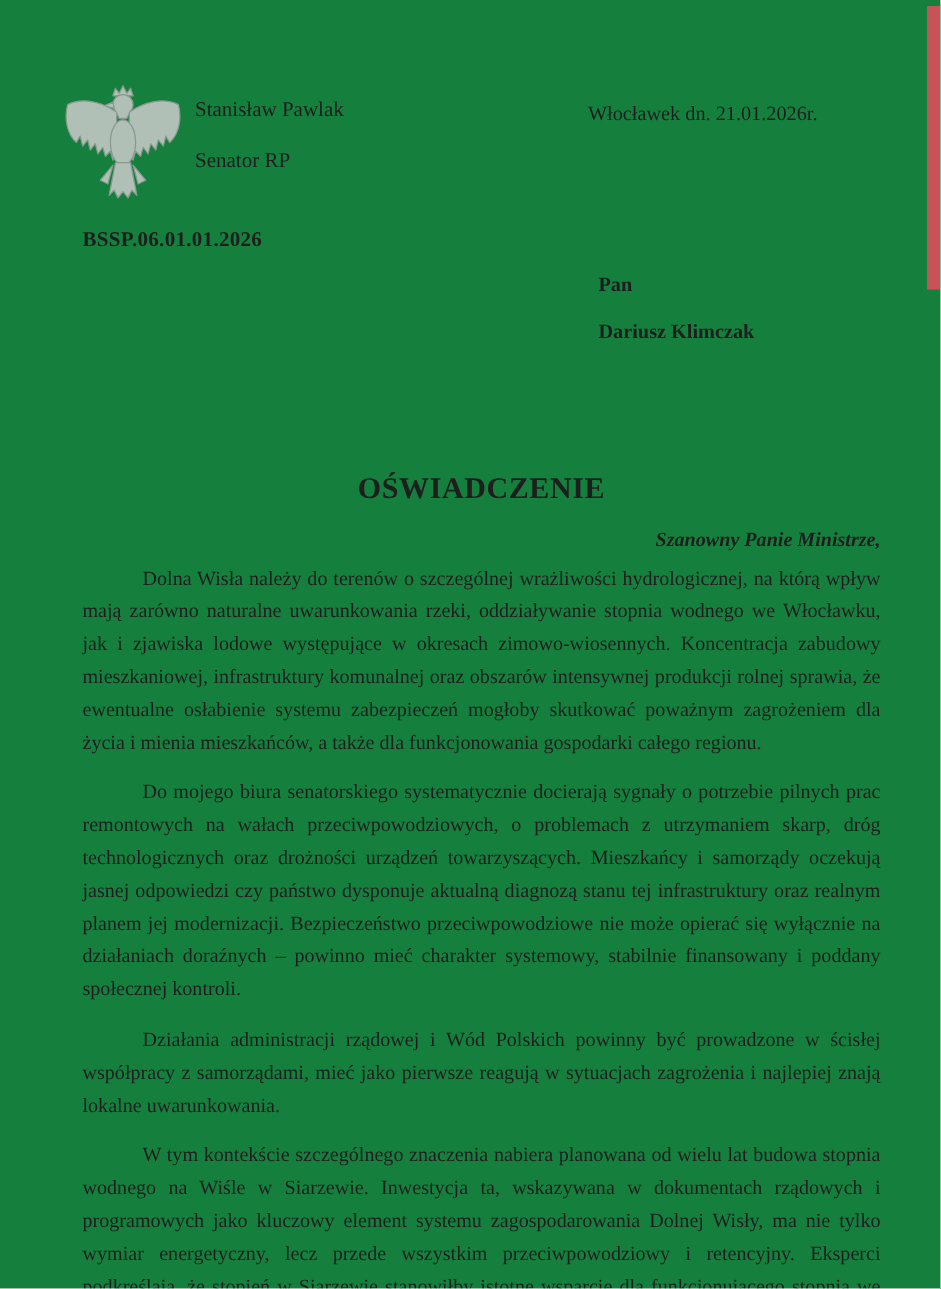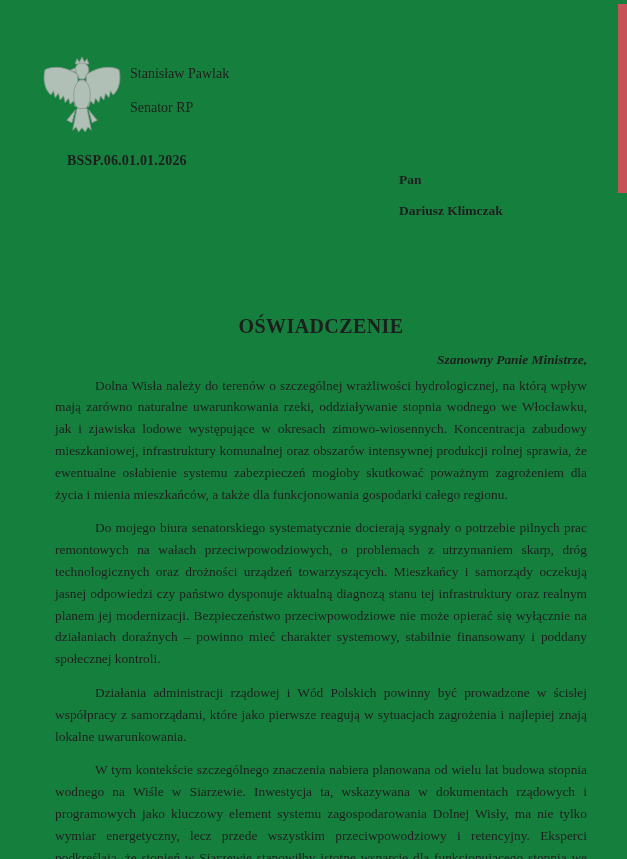--- a/index.html
+++ b/index.html
@@ -22,24 +22,24 @@
     background: #c75358;
   }
 
   
   .eagle { position: absolute; left: 40px; top: 56px; width: 84px; height: 88px; opacity: .85; }
 
   
   .sender-name  { left: 130px; top: 66px;  font-size: 14px; }
   .sender-title { left: 130px; top: 100px; font-size: 14px; text-align: right; }
   .place-date   { left: 392px; top: 68px;  font-size: 13.5px; }
-  .ref-number   { left: 67px;  top: 153px; font-size: 14px; font-weight: bold; letter-spacing: .2px; }
+  .ref-number   { left: 55px;  top: 153px; font-size: 14px; font-weight: bold; letter-spacing: .2px; }
 
   
-  .recipient { left: 399px; top: 171px; font-size: 13.5px; font-weight: bold; }
+  .recipient { left: 399px; top: 181px; font-size: 13.5px; font-weight: bold; }
   .recipient div { margin-bottom: 12.5px; line-height: 18px; }
 
   
   .body-col {
     position: absolute;
     left: 55px; top: 316px;
     width: 532px;
     font-size: 13.4px;
     line-height: 21.8px;
     text-align: justify;
@@ -85,29 +85,30 @@
     <ellipse cx="50" cy="46" rx="10" ry="18"></ellipse>
 
     <path d="M44,62 L56,62 L61,88 L57,84 L54,90 L50,85 L46,90 L43,84 L39,88 Z"></path>
 
     <path d="M42,64 L32,76 L38,79 Z"></path>
     <path d="M58,64 L68,76 L62,79 Z"></path>
   </svg>
 
   <div class="abs sender-name">Stanisław Pawlak</div>
   <div class="abs sender-title">Senator RP</div>
+  <div class="abs place-date">Włocławek dn. 21.01.2026r.</div>
   <div class="abs ref-number">BSSP.06.01.01.2026</div>
 
   <div class="abs recipient">
     <div>Pan</div>
     <div>Dariusz Klimczak</div>
   </div>
 
   <div class="body-col">
     <div class="doc-title">OŚWIADCZENIE</div>
     <p class="doc-greeting">Szanowny Panie Ministrze,</p>
     <p class="doc-par">Dolna Wisła należy do terenów o szczególnej wrażliwości hydrologicznej, na którą wpływ mają zarówno naturalne uwarunkowania rzeki, oddziaływanie stopnia wodnego we Włocławku, jak i zjawiska lodowe występujące w okresach zimowo-wiosennych. Koncentracja zabudowy mieszkaniowej, infrastruktury komunalnej oraz obszarów intensywnej produkcji rolnej sprawia, że ewentualne osłabienie systemu zabezpieczeń mogłoby skutkować poważnym zagrożeniem dla życia i mienia mieszkańców, a także dla funkcjonowania gospodarki całego regionu.</p>
     <p class="doc-par">Do mojego biura senatorskiego systematycznie docierają sygnały o potrzebie pilnych prac remontowych na wałach przeciwpowodziowych, o problemach z utrzymaniem skarp, dróg technologicznych oraz drożności urządzeń towarzyszących. Mieszkańcy i samorządy oczekują jasnej odpowiedzi czy państwo dysponuje aktualną diagnozą stanu tej infrastruktury oraz realnym planem jej modernizacji. Bezpieczeństwo przeciwpowodziowe nie może opierać się wyłącznie na działaniach doraźnych – powinno mieć charakter systemowy, stabilnie finansowany i poddany społecznej kontroli.</p>
-    <p class="doc-par">Działania administracji rządowej i Wód Polskich powinny być prowadzone w ścisłej współpracy z samorządami, które jako pierwsze reagują w sytuacjach zagrożenia i najlepiej znają lokalne uwarunkowania.</p>
+    <p class="doc-par">Działania administracji rządowej i Wód Polskich powinny być prowadzone w ścisłej współpracy z samorządami, mieć jako pierwsze reagują w sytuacjach zagrożenia i najlepiej znają lokalne uwarunkowania.</p>
     <p class="doc-par">W tym kontekście szczególnego znaczenia nabiera planowana od wielu lat budowa stopnia wodnego na Wiśle w Siarzewie. Inwestycja ta, wskazywana w dokumentach rządowych i programowych jako kluczowy element systemu zagospodarowania Dolnej Wisły, ma nie tylko wymiar energetyczny, lecz przede wszystkim przeciwpowodziowy i retencyjny. Eksperci podkreślają, że stopień w Siarzewie stanowiłby istotne wsparcie dla funkcjonującego stopnia we Włocławku,</p>
   </div>
 
 </div>
 
 </body></html>

